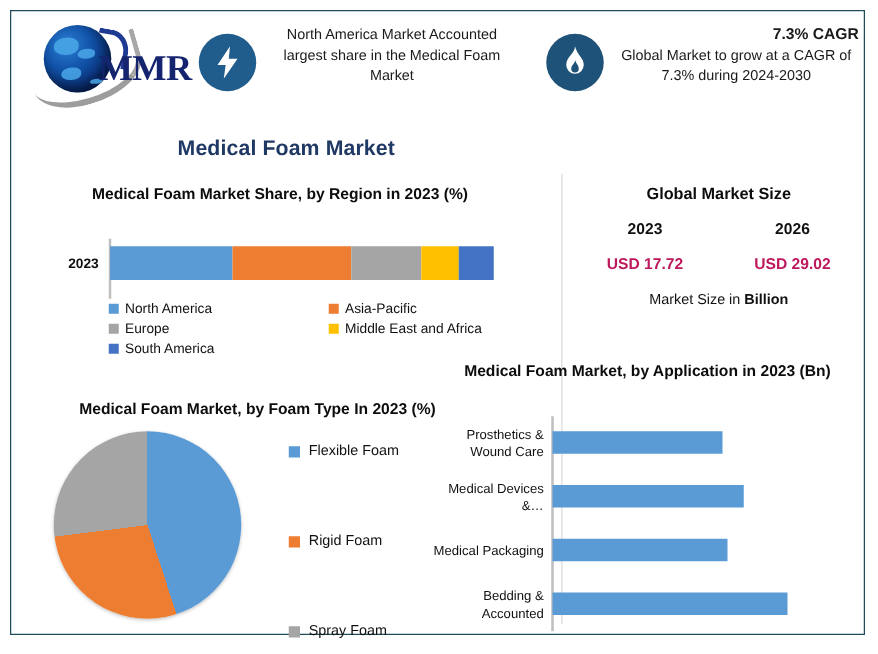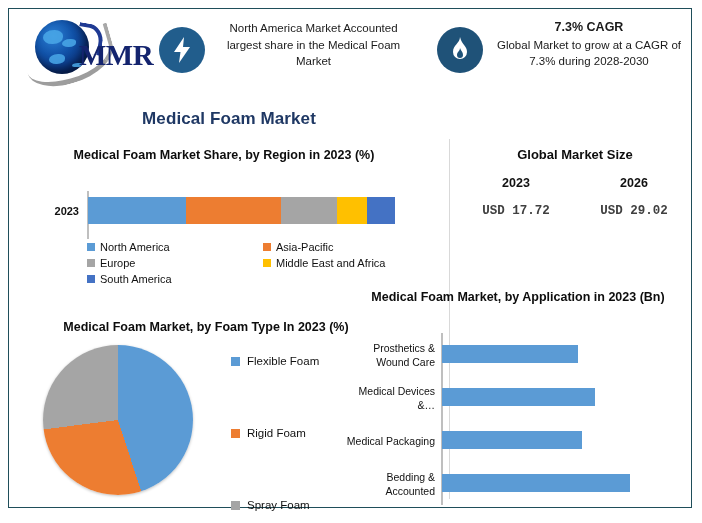--- a/index.html
+++ b/index.html
@@ -63,21 +63,21 @@
   .hicon{
     position:absolute;left:0;top:12px;width:46px;height:46px;
     border-radius:50%;background:#215d8c;
   }
   .hstat-b .hicon{background:#1f5278;}
   .hicon svg{position:absolute;left:50%;top:50%;transform:translate(-50%,-50%);}
   .htext{
     position:absolute;left:54px;top:4px;right:0;
     font-size:11.5px;line-height:16.5px;color:#1a1a1a;text-align:center;
   }
-  .htext .hbold{display:block;font-weight:700;font-size:12.5px;margin-bottom:1px;}
+  .htext .hbold{display:block;font-weight:700;font-size:12.5px;margin-bottom:1px;text-align:right;}
 
   
   .main-title{
     position:absolute;left:0;top:100px;width:440px;
     text-align:center;
     font-size:17px;font-weight:700;color:#1f3864;
     letter-spacing:.1px;
   }
 
   
@@ -107,21 +107,21 @@
     font-size:11px;color:#111;line-height:16px;height:16px;
   }
   .rl-sw{width:8px;height:8px;margin-right:5px;flex:none;}
 
   
   .gms{position:absolute;left:448px;top:138px;width:236px;}
   .gms-title{text-align:center;font-size:13px;font-weight:700;color:#0d0d0d;}
   .gms-row{display:flex;margin-top:14px;}
   .gms-col{flex:1;text-align:center;}
   .gms-year{font-size:12.5px;font-weight:700;color:#111;}
-  .gms-val{margin-top:14px;font-size:12.5px;font-weight:700;color:#404040;font-family:Liberation Mono, monospace;}
+  .gms-val{margin-top:14px;font-size:12.5px;font-weight:700;color:#be185d;}
   .gms-foot{margin-top:16px;text-align:center;font-size:11.5px;color:#111;}
   .gms-foot b{font-weight:700;}
   .gms-divider{
     position:absolute;left:440px;top:130px;width:1px;height:360px;background:#d9d9d9;
   }
 
   
   .pie-block{position:absolute;left:10px;top:288px;width:420px;height:210px;}
   .pie-title{
     width:330px;margin-left:22px;text-align:center;
@@ -183,21 +183,21 @@
 
     <div class="hstat hstat-b">
       <div class="hicon">
         <svg width="20" height="26" viewBox="0 0 20 26">
             <path d="M10 0 C10 6 3 8 3 15 a7 7 0 0 0 14 0 C17 9 12 8 10 0 Z" fill="#ffffff"></path>
             <path d="M10 11 C10 14 7 15 7 18 a3 3 0 0 0 6 0 C13 15 11 14 10 11 Z" fill="#1f5278"></path>
           </svg>
       </div>
       <div class="htext">
         <span class="hbold">7.3% CAGR</span>
-        <span>Global Market to grow at a CAGR of 7.3% during 2028-2030</span>
+        <span>Global Market to grow at a CAGR of 7.3% during 2024-2030</span>
       </div>
     </div>
   </div>
 
   <div class="main-title">Medical Foam Market</div>
 
   <div class="gms-divider"></div>
 
   <div class="region-block">
     <div class="region-title">Medical Foam Market Share, by Region in 2023 (%)</div>
@@ -240,20 +240,23 @@
     <div class="gms-title">Global Market Size</div>
     <div class="gms-row">
       <div class="gms-col">
         <div class="gms-year">2023</div>
         <div class="gms-val">USD 17.72</div>
       </div>
       <div class="gms-col">
         <div class="gms-year">2026</div>
         <div class="gms-val">USD 29.02</div>
       </div>
+    </div>
+    <div class="gms-foot">
+      <span>Market Size in </span><b>Billion</b>
     </div>
   </div>
 
   <div class="pie-block">
     <div class="pie-title">Medical Foam Market, by Foam Type In 2023 (%)</div>
     <div class="pie-wrap">
       <div class="pie" id="pie" style="background: conic-gradient(rgb(91, 155, 213) 0deg, rgb(91, 155, 213) 162deg, rgb(237, 125, 49) 162deg, rgb(237, 125, 49) 262.8deg, rgb(165, 165, 165) 262.8deg, rgb(165, 165, 165) 360deg);"></div>
     </div>
     <div class="pie-legend" id="pie-legend">
         <div class="pl-item">

